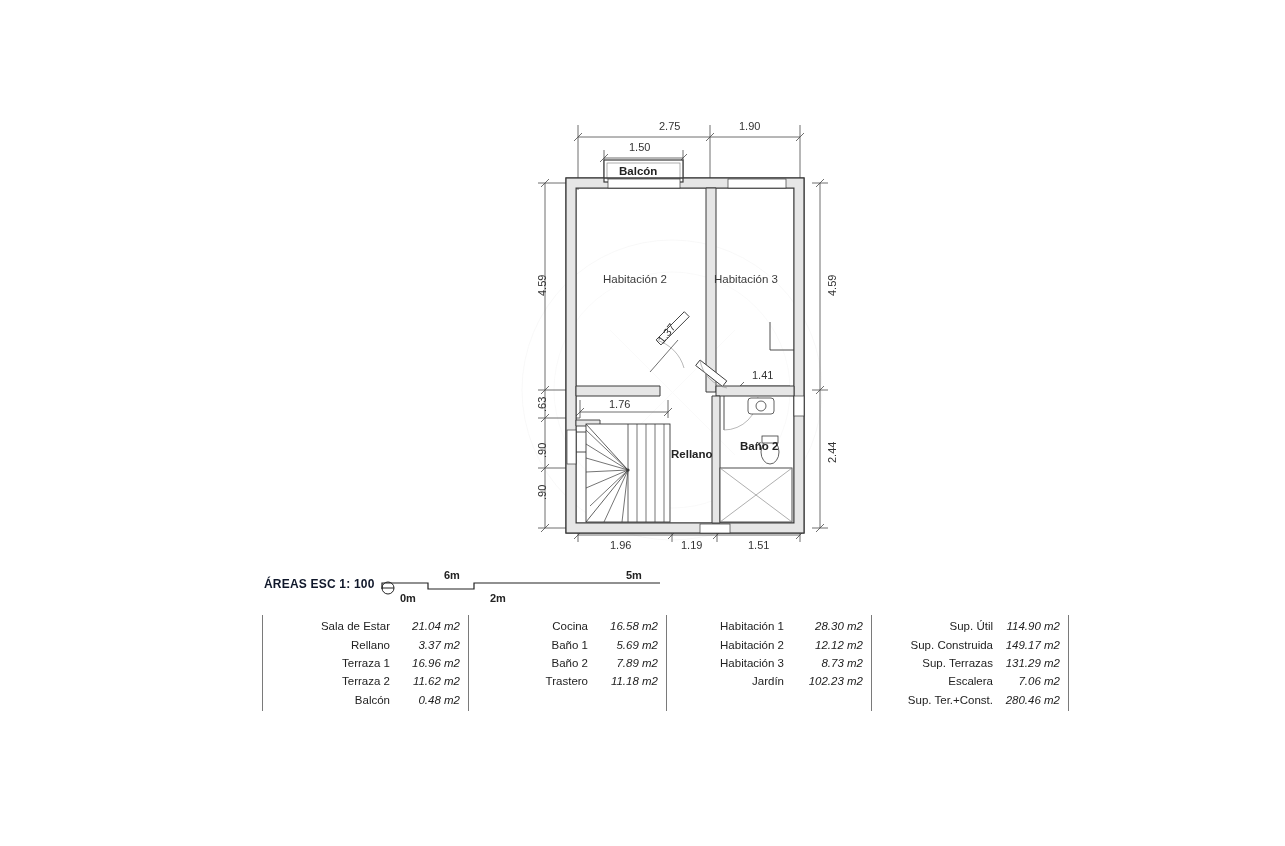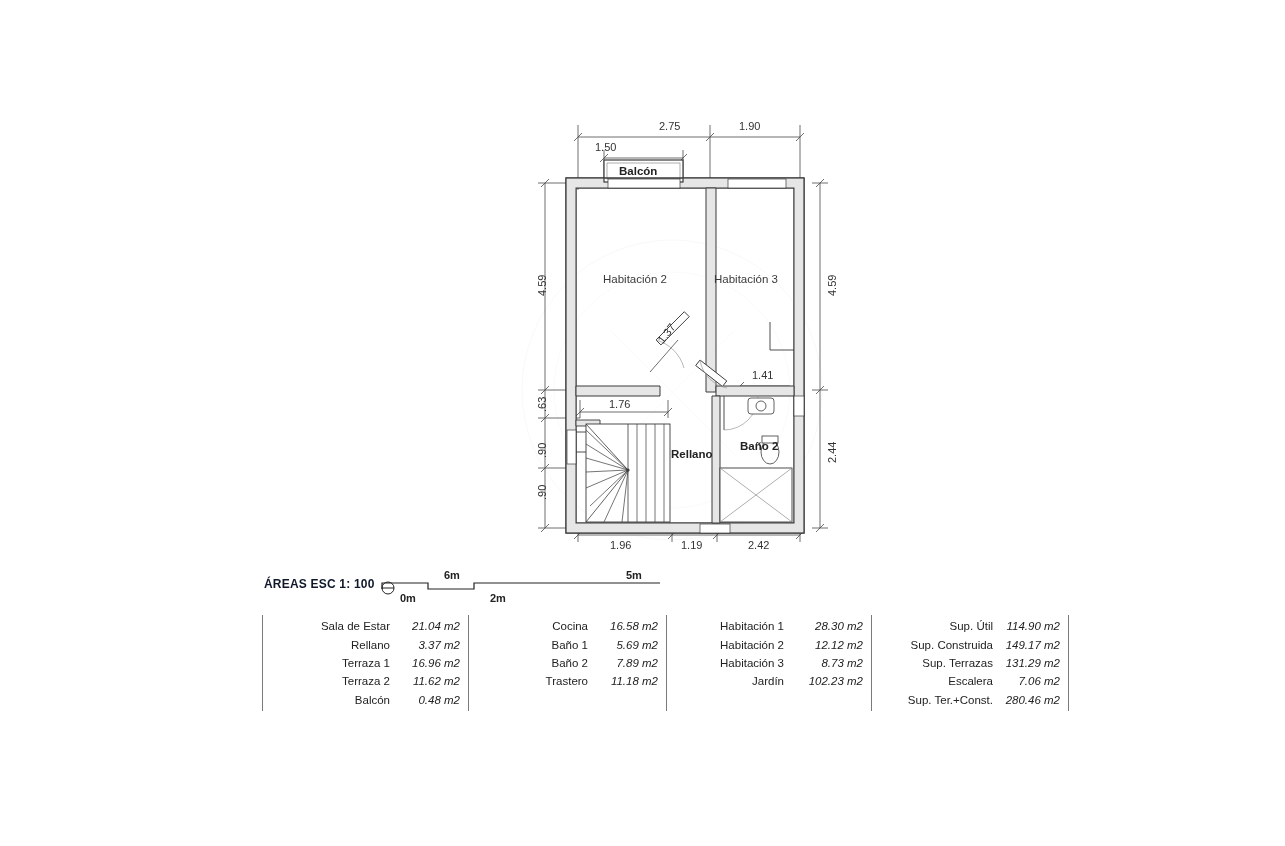--- a/index.html
+++ b/index.html
@@ -310,25 +310,25 @@
 <div>
 
   <div class="balcon-label" style="left:619px; top:165px;">Balcón</div>
   <div class="room-label" style="left:603px; top:273px;">Habitación 2</div>
   <div class="room-label" style="left:714px; top:273px;">Habitación 3</div>
   <div class="room-label bold" style="left:671px; top:448px;">Rellano</div>
   <div class="room-label bold" style="left:740px; top:440px;">Baño 2</div>
 
   <div class="dim-label" style="left:627px; top:120px;margin-left:32px;">2.75</div>
   <div class="dim-label" style="left:739px; top:120px;text-align:center;">1.90</div>
-  <div class="dim-label" style="left:595px; top:141px;text-align:right;">1.50</div>
+  <div class="dim-label" style="left:629px; top:141px;text-align:right;">1.50</div>
 
   <div class="dim-label" style="left:610px; top:539px;">1.96</div>
   <div class="dim-label" style="left:681px; top:539px;">1.19</div>
-  <div class="dim-label" style="left:748px; top:539px;">2.42</div>
+  <div class="dim-label" style="left:748px; top:539px;">1.51</div>
 
   <div class="dim-label vert" style="left:536px; top:296px;">4.59</div>
   <div class="dim-label vert" style="left:536px; top:412px;">.63</div>
   <div class="dim-label vert" style="left:536px; top:458px;">.90</div>
   <div class="dim-label vert" style="left:536px; top:500px;">.90</div>
 
   <div class="dim-label vert" style="left:826px; top:296px;">4.59</div>
   <div class="dim-label vert" style="left:826px; top:463px;">2.44</div>
 
   <div class="dim-label" style="left:609px; top:398px;">1.76</div>

